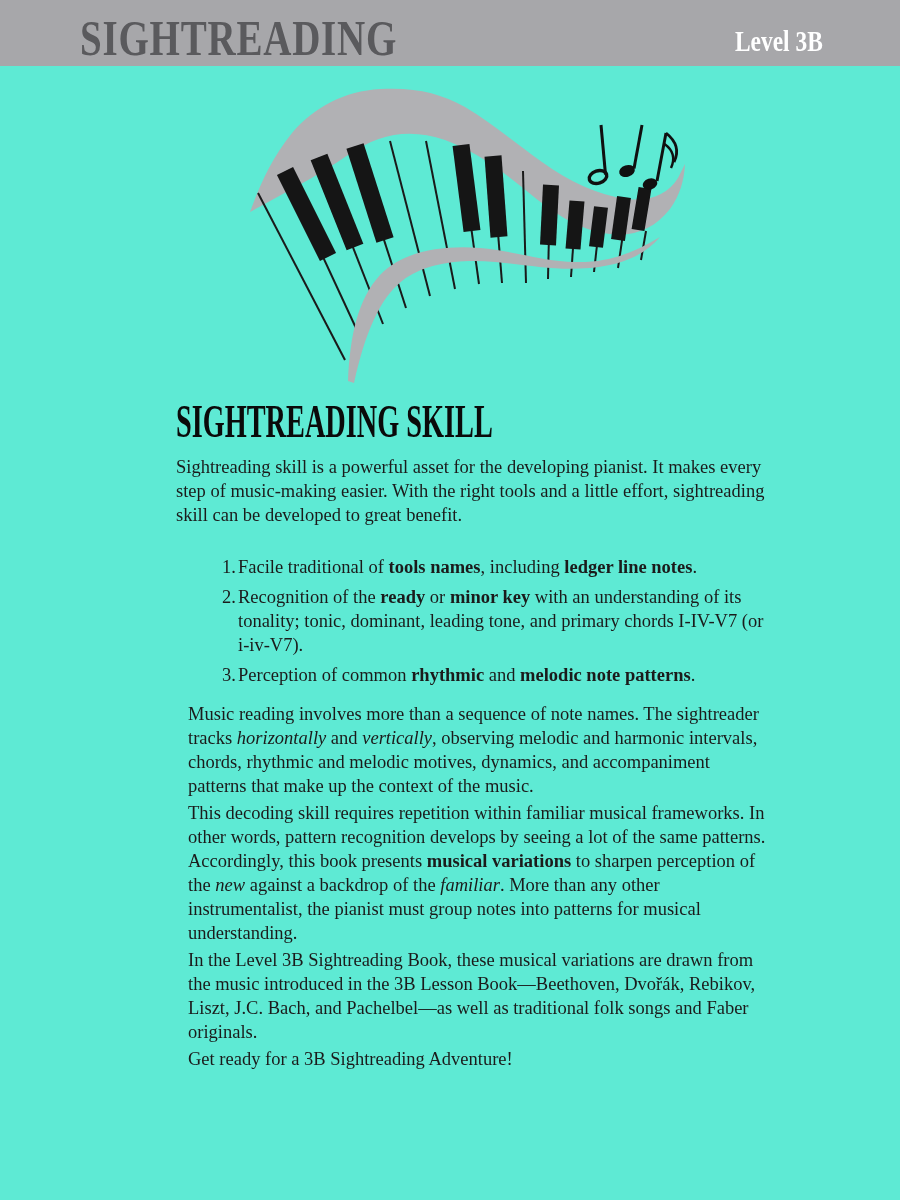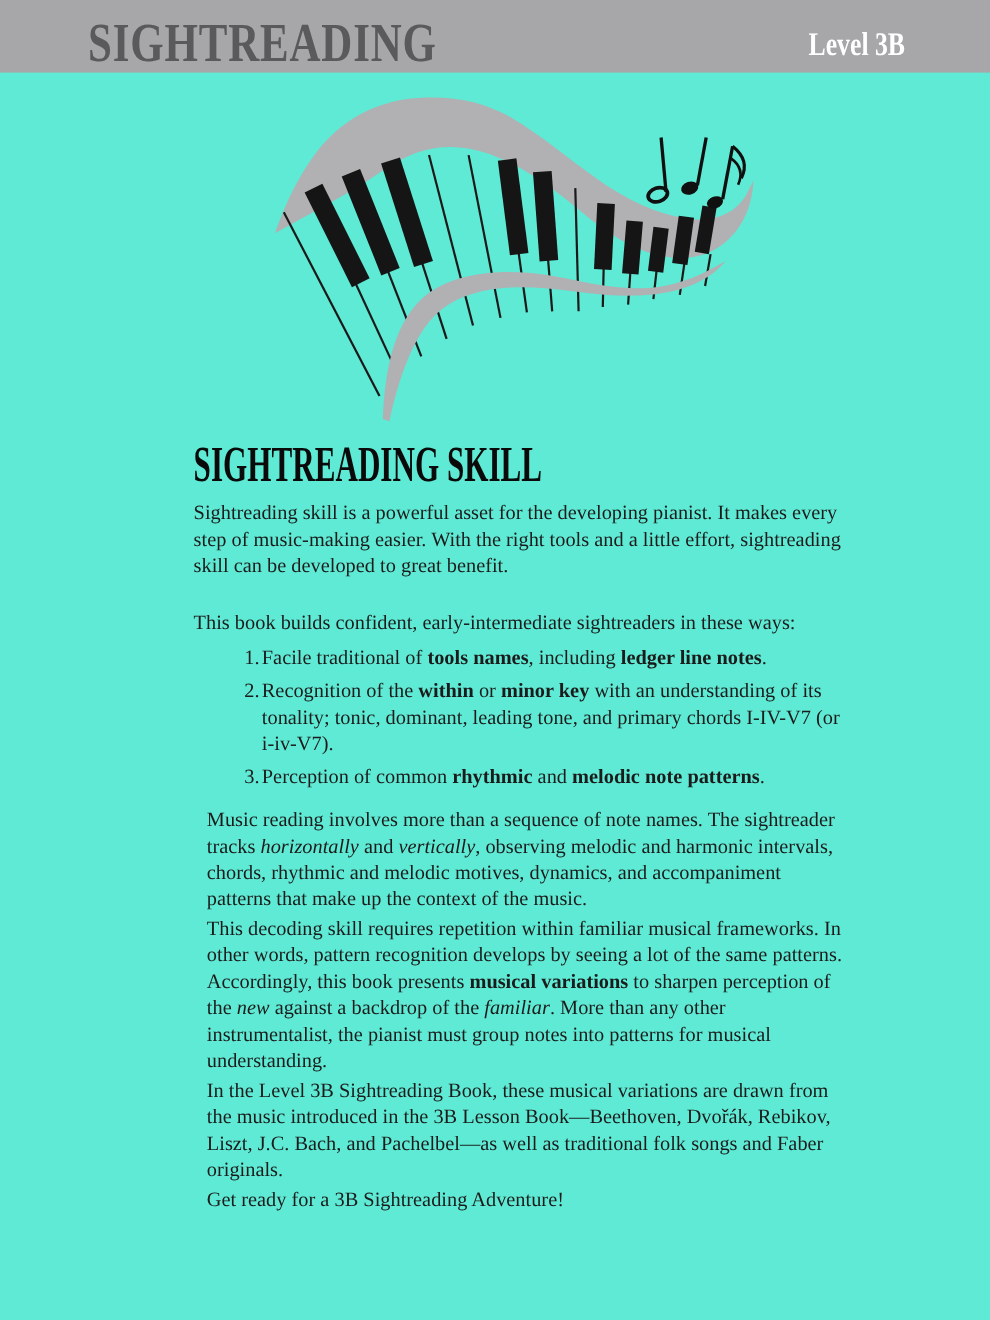--- a/index.html
+++ b/index.html
@@ -140,30 +140,29 @@
         <path class="note-ink" d="M434.5,59 C443,65 445.5,73 441,83" fill="none" stroke-width="2.4"></path>
       </g>
     </svg>
   </div>
 
   <main class="content">
     <h1 class="heading">SIGHTREADING SKILL</h1>
 
     <p class="intro"><span>Sightreading skill is a powerful asset for the developing pianist. It makes every step of music-making easier. With the right tools and a little effort, sightreading skill can be developed to great benefit.</span></p>
 
-    <p class="list-lead">This book builds confident, early-intermediate sightreaders in these ways:</p>
 
     <div class="list-block">
       <div class="li">
         <span class="li-num">1.</span>
         <span class="li-text"><span>Facile traditional of </span><span class="b">tools names</span><span>, including </span><span class="b">ledger line notes</span><span>.</span></span>
       </div>
       <div class="li">
         <span class="li-num">2.</span>
-        <span class="li-text"><span>Recognition of the </span><span class="b">within</span><span> or </span><span class="b">minor key</span><span> with an understanding of its tonality; tonic, dominant, leading tone, and primary chords I-IV-V7 (or i-iv-V7).</span></span>
+        <span class="li-text"><span>Recognition of the </span><span class="b">ready</span><span> or </span><span class="b">minor key</span><span> with an understanding of its tonality; tonic, dominant, leading tone, and primary chords I-IV-V7 (or i-iv-V7).</span></span>
       </div>
       <div class="li">
         <span class="li-num">3.</span>
         <span class="li-text"><span>Perception of common </span><span class="b">rhythmic</span><span> and </span><span class="b">melodic note patterns</span><span>.</span></span>
       </div>
     </div>
 
     <p class="para"><span>Music reading involves more than a sequence of note names. The sightreader tracks </span><span class="i">horizontally</span><span> and </span><span class="i">vertically</span><span>, observing melodic and harmonic intervals, chords, rhythmic and melodic motives, dynamics, and accompaniment patterns that make up the context of the music.</span></p>
     <p class="para"><span>This decoding skill requires repetition within familiar musical frameworks. In other words, pattern recognition develops by seeing a lot of the same patterns. Accordingly, this book presents </span><span class="b">musical variations</span><span> to sharpen perception of the </span><span class="i">new</span><span> against a backdrop of the </span><span class="i">familiar</span><span>. More than any other instrumentalist, the pianist must group notes into patterns for musical understanding.</span></p>
     <p class="para"><span>In the Level 3B Sightreading Book, these musical variations are drawn from the music introduced in the 3B Lesson Book—Beethoven, Dvořák, Rebikov, Liszt, J.C. Bach, and Pachelbel—as well as traditional folk songs and Faber originals.</span></p>

